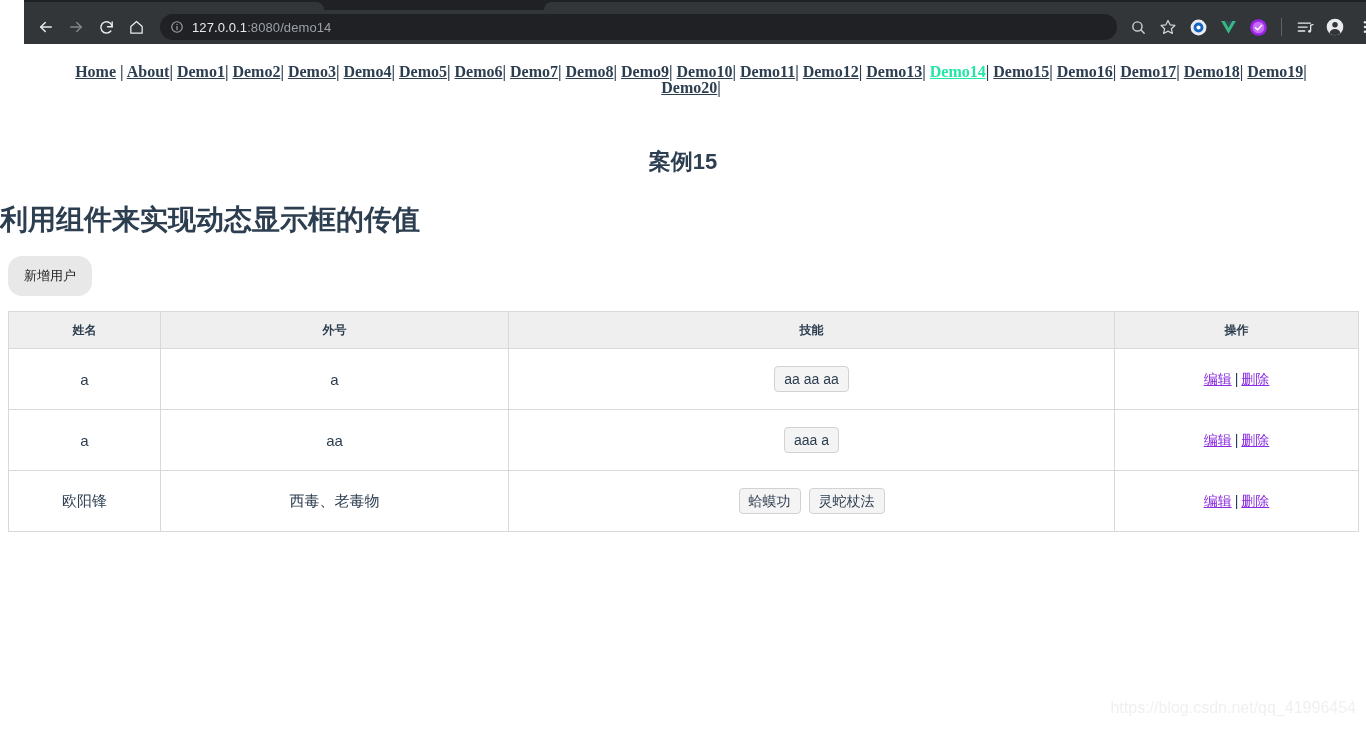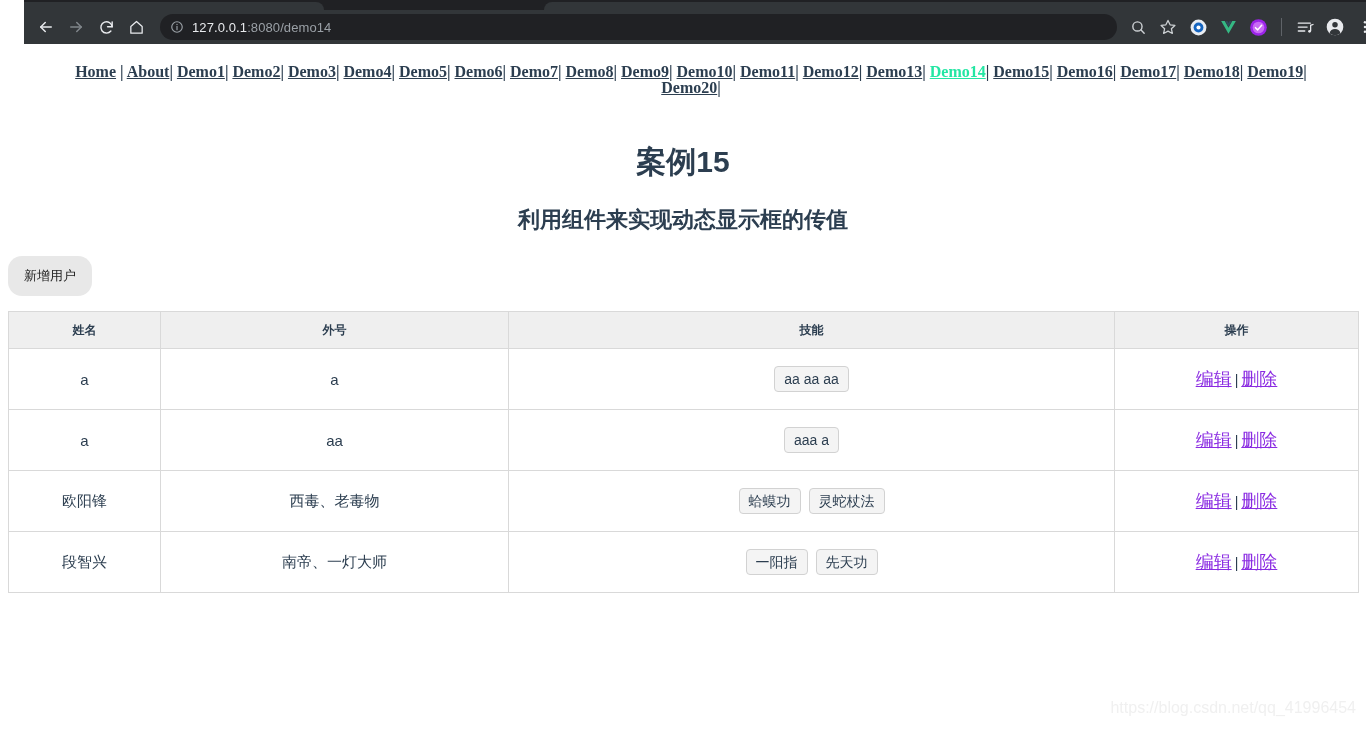--- a/index.html
+++ b/index.html
@@ -114,29 +114,29 @@
     text-decoration: underline;
     font-weight: bold;
     font-family: "Liberation Serif", "DejaVu Serif", serif;
     font-size: 16px;
   }
   #nav a.active { color: #23e6a3; }
   #nav .sep { color: #2c3e50; font-weight: bold; }
 
   h1#page-h1 {
     text-align: center;
-    font-size: 30px;
+    font-size: 22px;
     color: #2c3e50;
     margin: 49px 0 0 0;
     font-weight: bold;
     line-height: 34px;
   }
   h2#page-h2 {
-    text-align: center;
-    font-size: 22px;
+    text-align: left;
+    font-size: 28px;
     color: #2c3e50;
     margin: 28px 0 0 0;
     font-weight: bold;
     line-height: 26px;
   }
 
   #add-user-button {
     margin: 23px 0 0 8px;
     background: #e8e8e8;
     border: none;
@@ -188,21 +188,21 @@
     padding: 4px 9px;
     margin: 17px 4px;
     font-size: 14px;
     color: #2c3e50;
     line-height: 16px;
   }
 
   .op-link {
     color: #8a2be2;
     text-decoration: underline;
-    font-size: 18px;
+    font-size: 14px;
     cursor: pointer;
   }
   .op-sep { color: #2c3e50; font-size: 14px; margin: 0 3px; }
 
   #watermark {
     position: absolute;
     right: 10px;
     bottom: 18px;
     font-size: 16px;
     color: #f0f0f0;
@@ -369,23 +369,17 @@
           <td>aa</td>
           <td><span class="skill-tag">aaa a</span></td>
           <td><a class="op-link">编辑</a><span class="op-sep">|</span><a class="op-link">删除</a></td>
         </tr>
         <tr>
           <td>欧阳锋</td>
           <td>西毒、老毒物</td>
           <td><span class="skill-tag">蛤蟆功</span><span class="skill-tag">灵蛇杖法</span></td>
           <td><a class="op-link">编辑</a><span class="op-sep">|</span><a class="op-link">删除</a></td>
         </tr>
-        <tr>
-          <td>段智兴</td>
-          <td>南帝、一灯大师</td>
-          <td><span class="skill-tag">一阳指</span><span class="skill-tag">先天功</span></td>
-          <td><a class="op-link">编辑</a><span class="op-sep">|</span><a class="op-link">删除</a></td>
-        </tr>
       </tbody>
   </table>
 
   <div id="watermark">https://blog.csdn.net/qq_41996454</div>
 </div>
 
 </body></html>

